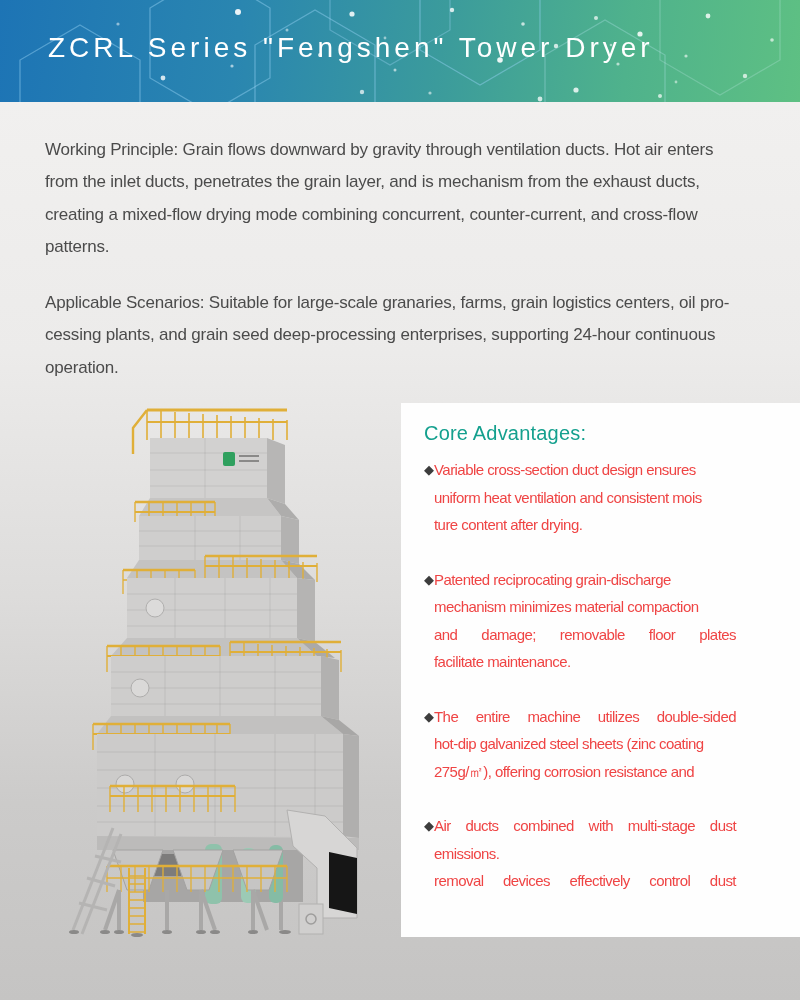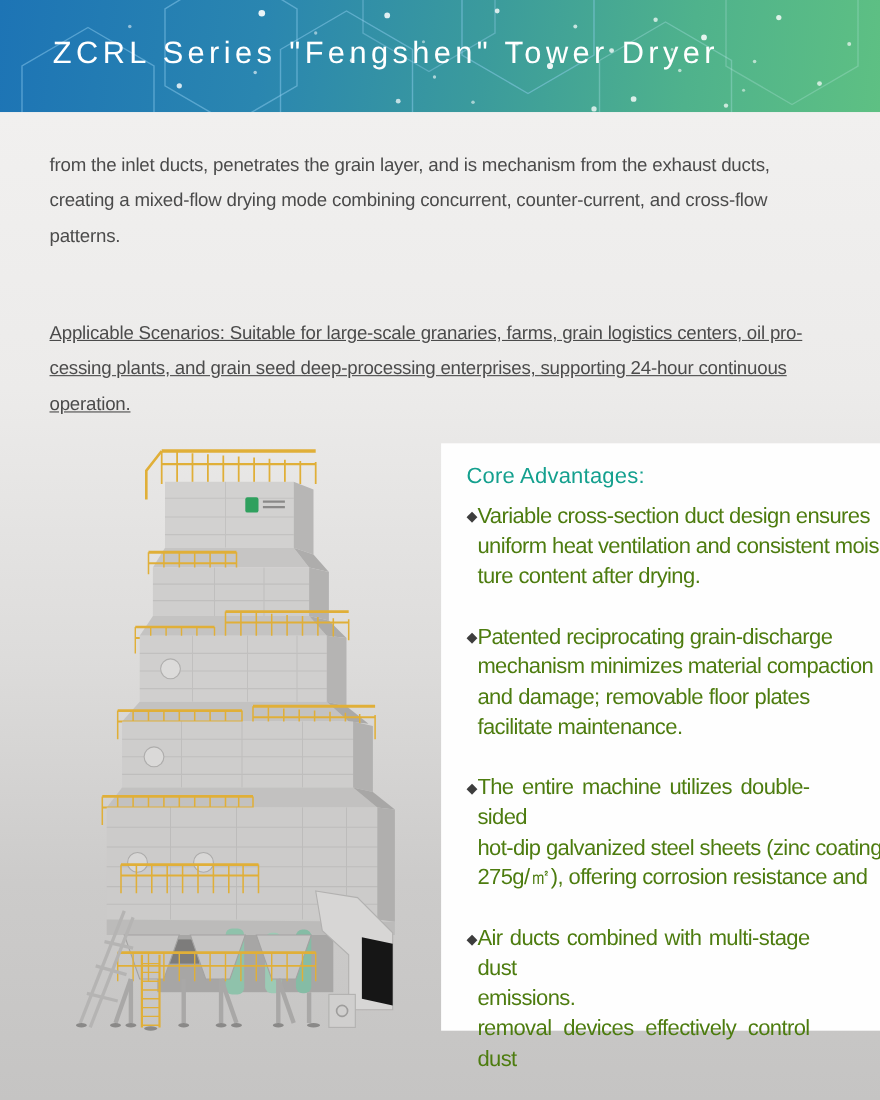--- a/index.html
+++ b/index.html
@@ -12,29 +12,29 @@
   .hero svg{position:absolute;left:0;top:0;}
   .hero-title{position:absolute;left:48px;top:32px;color:#ffffff;font-size:28px;
               letter-spacing:4px;font-weight:normal;white-space:nowrap;}
   
   .stage{position:absolute;left:0;top:102px;width:800px;height:898px;
          background:linear-gradient(180deg,#f1f0ef 0%,#eceBea 28%,#ddDCdb 55%,#ccCBca 78%,#c5c4c3 100%);}
   
   .para{position:absolute;left:45px;color:#4b4b4b;font-size:17px;letter-spacing:-0.2px;}
   .para .tline{line-height:32.4px;white-space:nowrap;}
   #p1{top:134px;}
-  #p2{top:287px;text-decoration:underline;}
+  #p2{top:287px;}
   
   .panel{position:absolute;left:401px;top:403px;width:405px;height:534px;background:#fefefe;
          box-sizing:border-box;padding:19px 10px 0 23px;}
   .panel-title{font-size:20px;color:#14a08e;margin:0 0 11px 0;font-weight:normal;letter-spacing:0.2px;}
   .bullet{display:flex;align-items:flex-start;margin-bottom:27px;}
   .marker{flex:0 0 auto;font-size:13px;line-height:27.5px;color:#3d3d3d;}
   .blines{width:302px;}
-  .bline{font-size:20px;line-height:27.5px;color:#4d7c0f;letter-spacing:-0.55px;white-space:nowrap;}
+  .bline{font-size:15px;line-height:27.5px;color:#ef4444;letter-spacing:-0.55px;white-space:nowrap;}
   .bline.stretch{white-space:normal;text-align:justify;text-align-last:justify;}
   
   .figure{position:absolute;left:55px;top:398px;width:330px;height:545px;}
 </style>
 </head>
 <body>
 
 <div class="page">
 
   <div class="hero">
@@ -78,20 +78,21 @@
         <circle cx="611" cy="45" r="1.3" opacity="0.5"></circle>
           <circle cx="676" cy="82" r="1.4" opacity="0.5"></circle>
       </g>
     </svg>
     <div class="hero-title">ZCRL Series "Fengshen" Tower Dryer</div>
   </div>
 
   <div class="stage"></div>
 
   <div class="para" id="p1">
+    <div class="tline">Working Principle: Grain flows downward by gravity through ventilation ducts. Hot air enters</div>
     <div class="tline">from the inlet ducts, penetrates the grain layer, and is mechanism from the exhaust ducts,</div>
     <div class="tline">creating a mixed-flow drying mode combining concurrent, counter-current, and cross-flow</div>
     <div class="tline">patterns.</div>
   </div>
 
   <div class="para" id="p2">
     <div class="tline">Applicable Scenarios: Suitable for large-scale granaries, farms, grain logistics centers, oil pro-</div>
     <div class="tline">cessing plants, and grain seed deep-processing enterprises, supporting 24-hour continuous</div>
     <div class="tline">operation.</div>
   </div>

